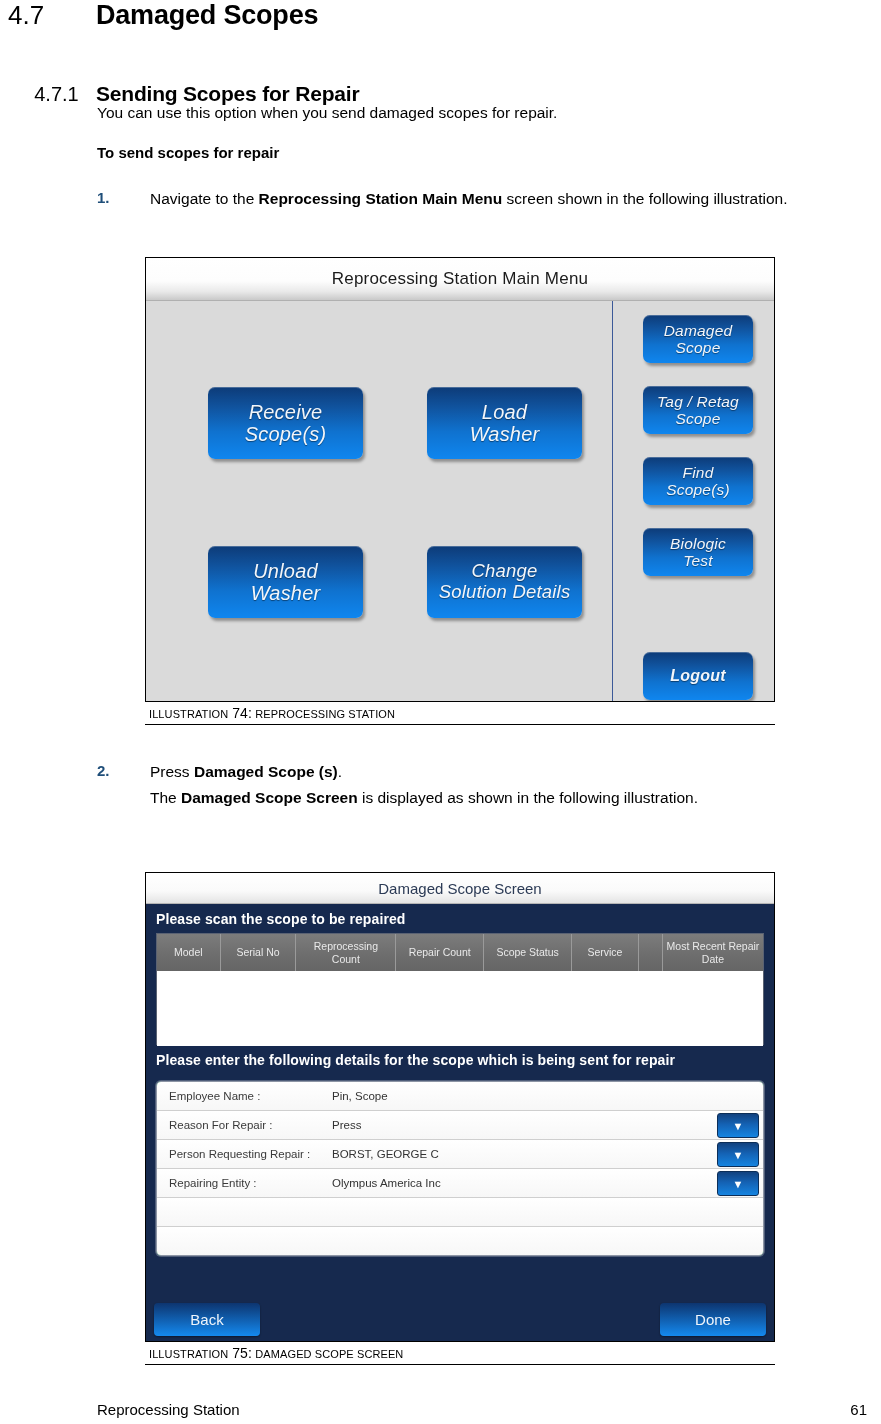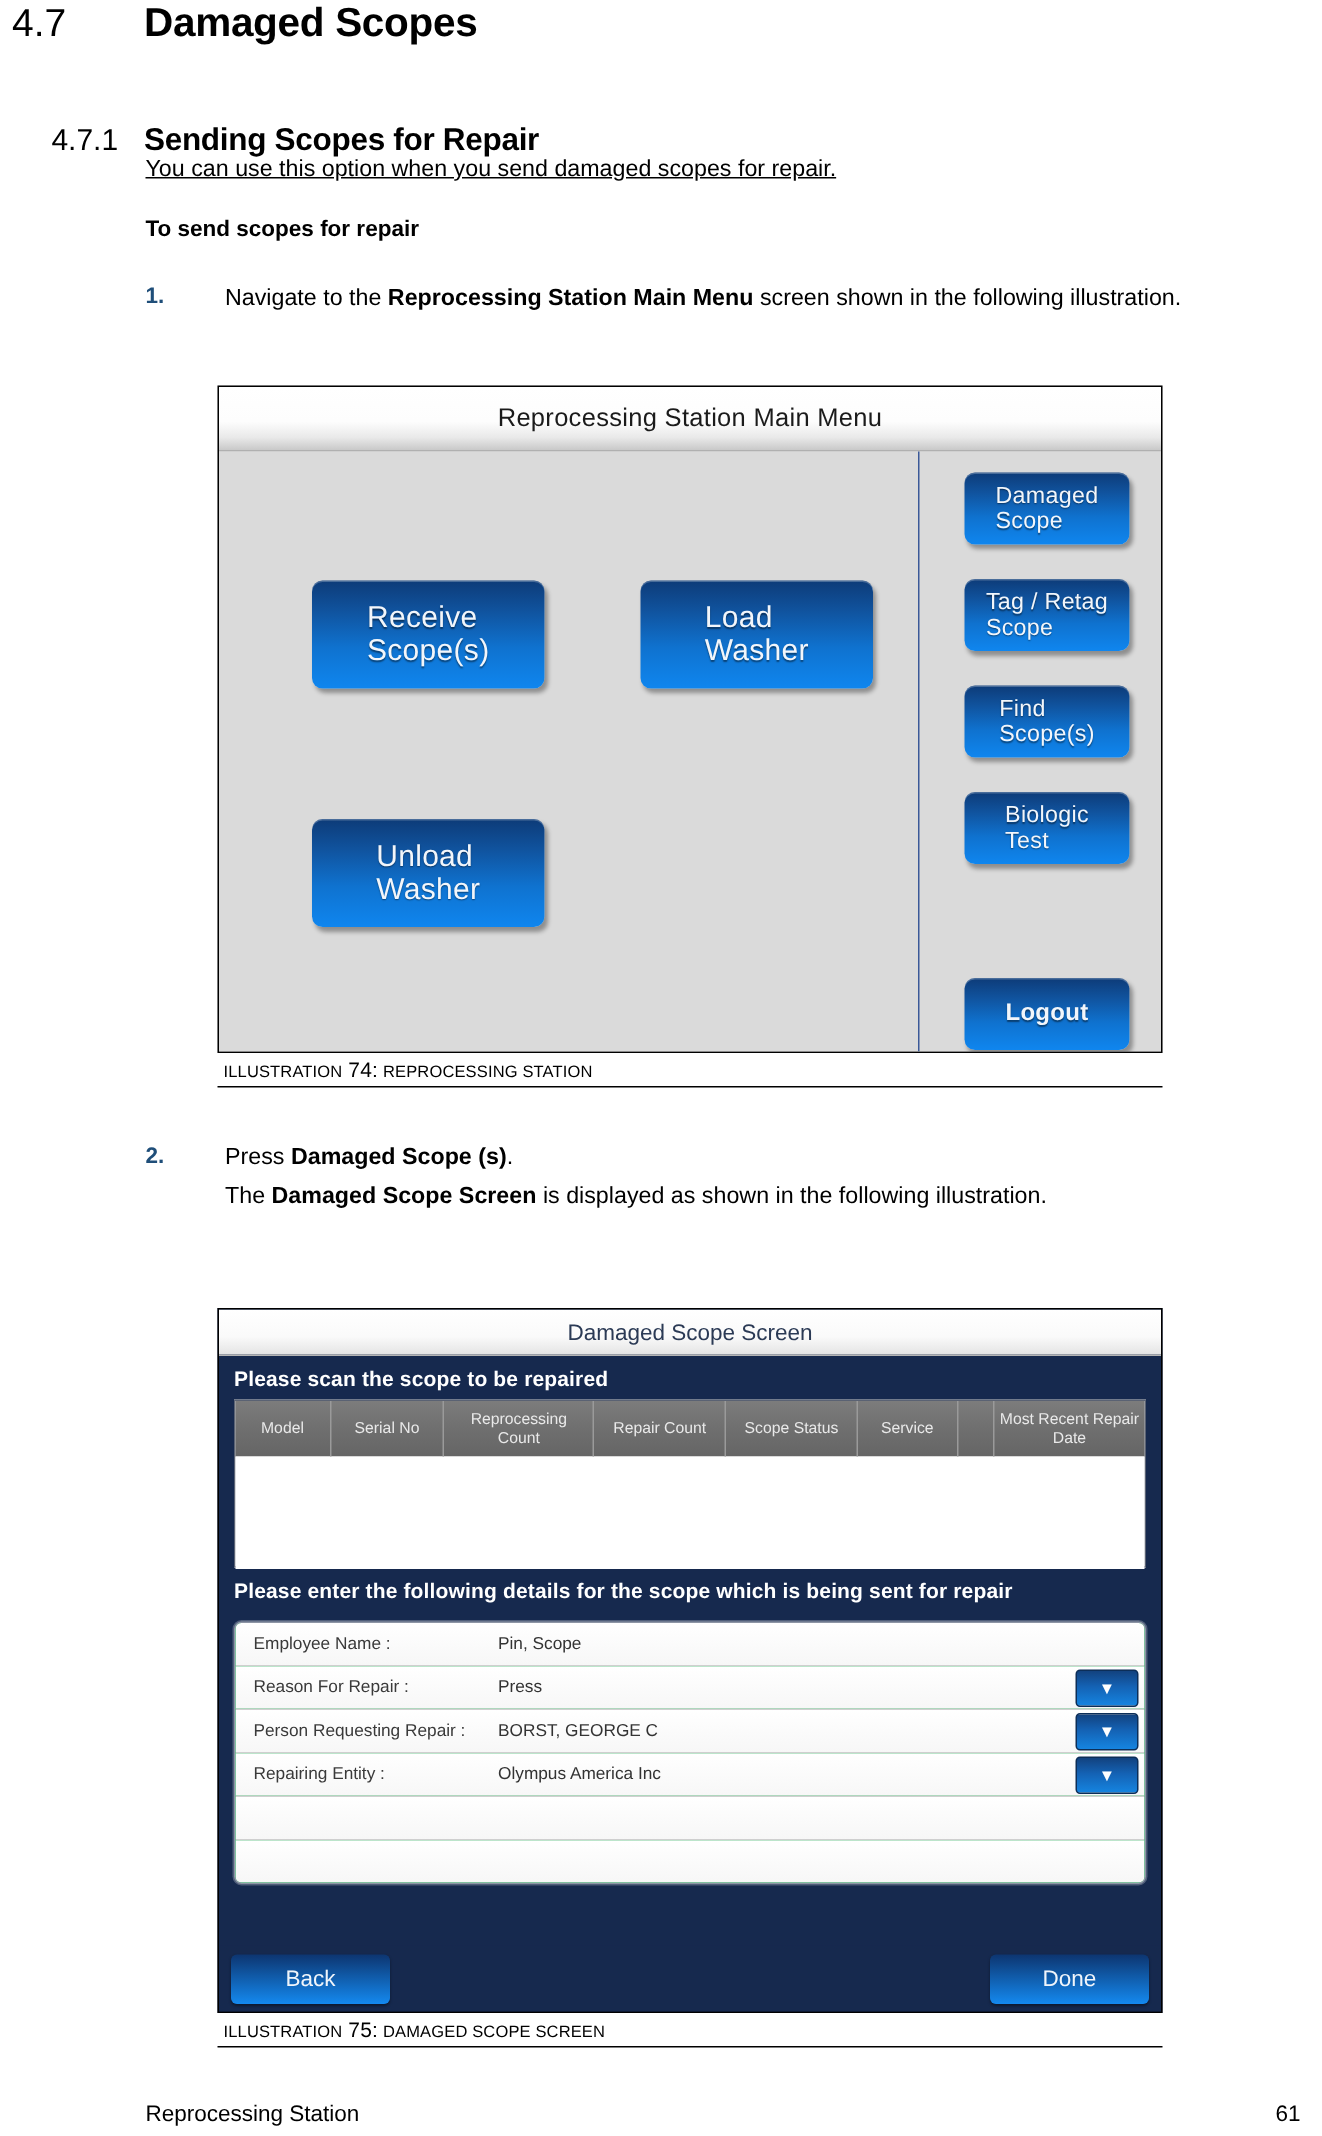--- a/index.html
+++ b/index.html
@@ -62,21 +62,21 @@
     margin-top: 28px;
   }
 
   .para {
     position: absolute;
     left: 97px;
     width: 784px;
     font-size: 15.5px;
     line-height: 1.35;
   }
-  #intro-para { top: 103px; text-decoration: underline; }
+  #intro-para { top: 103px; }
   #lead-in {
     top: 143px;
     font-weight: bold;
     font-size: 15px;
   }
 
   
   .step {
     position: absolute;
     left: 97px;
@@ -158,25 +158,26 @@
 
   .btn3d {
     position: absolute;
     border-radius: 7px;
     background: linear-gradient(to bottom,#0d3b78 0%,#10539e 28%,#0f72cf 62%,#0f86ef 100%);
     box-shadow: 2px 3px 3px rgba(0,0,0,0.35), inset 0 1px 0 rgba(255,255,255,0.25);
     color: #f2f6fb;
     display: flex;
     align-items: center;
     justify-content: center;
-    text-align: left;
+    text-align: center;
     line-height: 1.12;
     letter-spacing: 0.2px;
     text-shadow: 0 1px 1px rgba(0,0,0,0.45);
     box-sizing: border-box;
+    font-style: italic;
   }
 
   
   .rs-main-btn { width: 155px; height: 72px; font-size: 20px; }
   #rs-receive  { left: 62px;  top: 86px; }
   #rs-load     { left: 281px; top: 86px; }
   #rs-unload   { left: 62px;  top: 245px; }
   #rs-change   { left: 281px; top: 245px; font-size: 18.5px; }
 
   
@@ -360,20 +361,23 @@
       <div class="rs-divider"></div>
 
       <div class="btn3d rs-main-btn" id="rs-receive">
         <span>Receive<br>Scope(s)</span>
       </div>
       <div class="btn3d rs-main-btn" id="rs-load">
         <span>Load<br>Washer</span>
       </div>
       <div class="btn3d rs-main-btn" id="rs-unload">
         <span>Unload<br>Washer</span>
+      </div>
+      <div class="btn3d rs-main-btn" id="rs-change">
+        <span>Change<br>Solution Details</span>
       </div>
 
       <div class="btn3d rs-side-btn" id="rs-damaged">
         <span>Damaged<br>Scope</span>
       </div>
       <div class="btn3d rs-side-btn" id="rs-tag">
         <span>Tag / Retag<br>Scope</span>
       </div>
       <div class="btn3d rs-side-btn" id="rs-find">
         <span>Find<br>Scope(s)</span>

